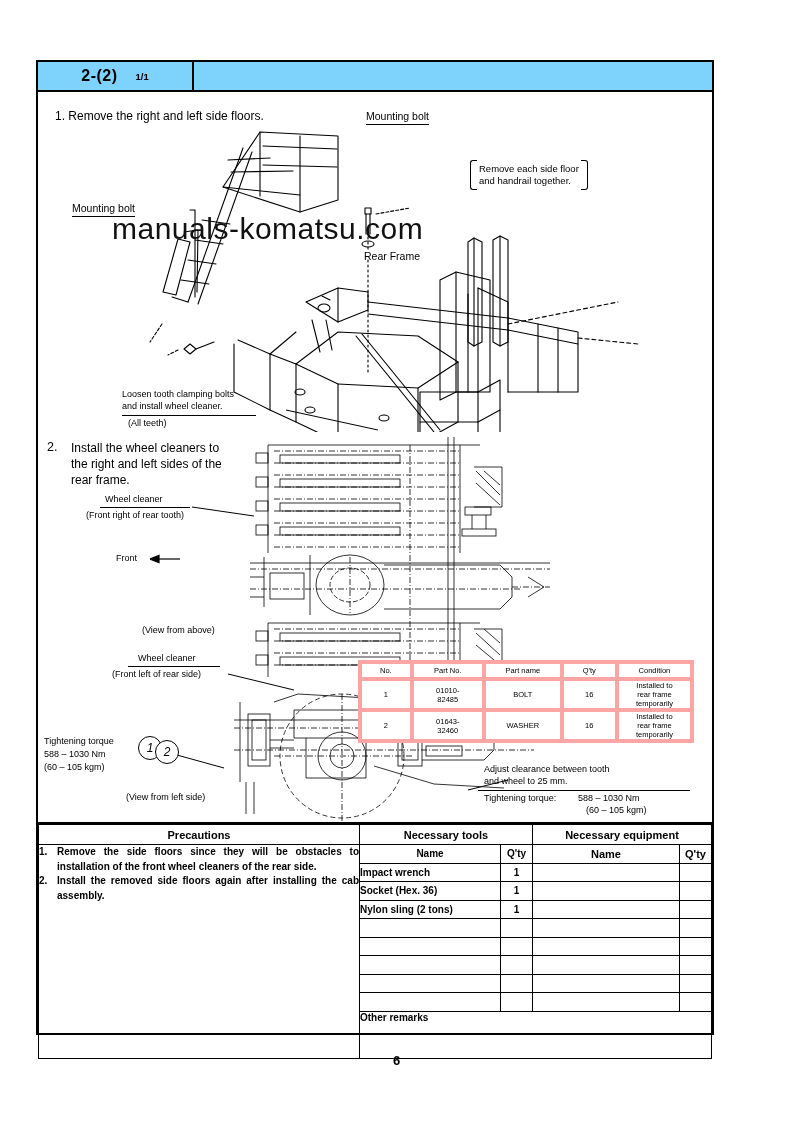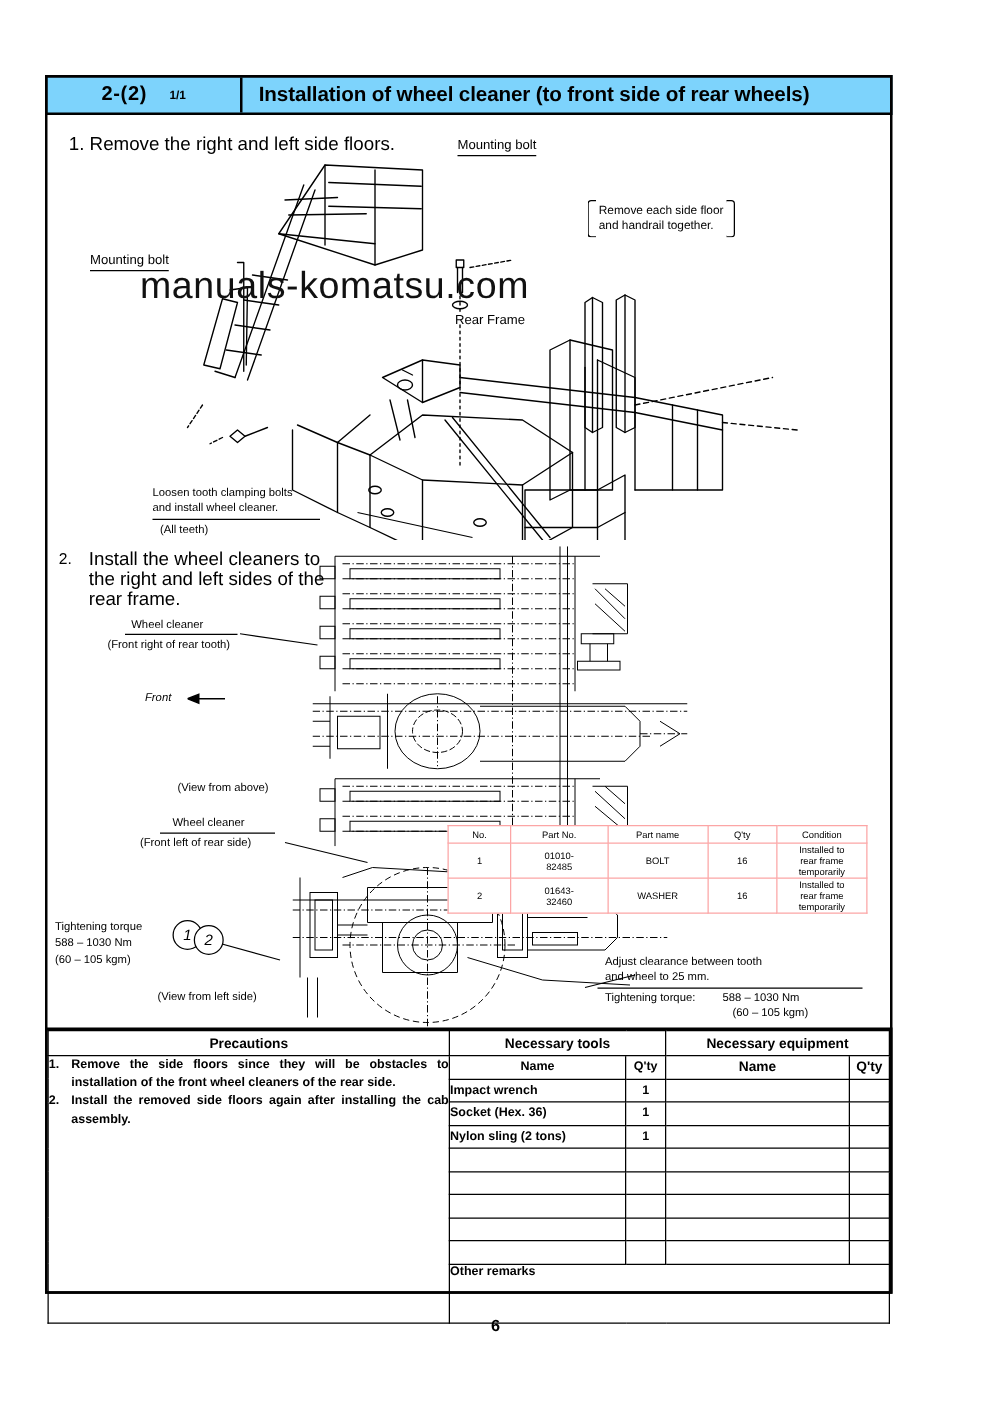--- a/index.html
+++ b/index.html
@@ -38,21 +38,21 @@
   
   .canvas{
     position:absolute;left:38px;top:92px;width:674px;height:730px;
     overflow:hidden;
   }
   .canvas svg{position:absolute;left:0;top:0;}
 
   
   .lbl{position:absolute;font-size:10.5px;line-height:12.5px;white-space:nowrap;}
   .lbl-sm{position:absolute;font-size:9px;line-height:11px;white-space:nowrap;}
-  .step{position:absolute;font-size:15px;line-height:16px;}
+  .step{position:absolute;font-size:12px;line-height:16px;}
   .step-num{position:absolute;font-size:12.5px;}
   .underline{border-bottom:1.6px solid #000;padding-bottom:1px;}
 
   .callout{
     position:absolute;font-size:9.5px;line-height:12px;
     padding:5px 9px;white-space:nowrap;
   }
   .callout:before,.callout:after{
     content:"";position:absolute;top:2px;bottom:2px;width:6px;
     border:1.4px solid #000;
@@ -67,21 +67,21 @@
     font-family:"Liberation Sans","DejaVu Sans",sans-serif;
     white-space:nowrap;
   }
 
   
   .parts-table{
     position:absolute;left:358px;top:660px;width:336px;
     border-collapse:collapse;font-size:7.5px;background:#fff;
   }
   .parts-table td,.parts-table th{
-    border:1px solid #fca5a5;text-align:center;height:13px;font-weight:normal;
+    border:4px solid #fca5a5;text-align:center;height:13px;font-weight:normal;
     padding:0 17px;
   }
   .parts-table th{font-size:7.5px;}
   .pt-no{width:20px;}
   .pt-pn{width:68px;}
   .pt-nm{width:62px;}
   .pt-qt{width:30px;}
 
   
   .circ{
@@ -118,21 +118,20 @@
 </head>
 <body>
 
 <div class="page">
 
   <div class="hdr">
     <div class="hdr-left">
       <span class="hdr-sec">2-(2)</span>
       <span class="hdr-pg">1/1</span>
     </div>
-    <div class="hdr-title">Installation of wheel cleaner (to front side of rear wheels)</div>
   </div>
 
   <div class="outer-frame"></div>
 
   <div class="canvas">
 
     <svg width="674" height="340" viewBox="0 0 674 340">
       <g fill="none" stroke="#000" stroke-width="1.1" stroke-linejoin="round" stroke-linecap="round">
 
         <path d="M185 95 L222 40 L300 44 L300 108 L262 120 Z"></path>
@@ -350,21 +349,21 @@
 
   <div class="step-num" style="left:47px;top:440px;">2.</div>
   <div class="step" style="left:71px;top:440px;">Install the wheel cleaners to</div>
   <div class="step" style="left:71px;top:456px;">the right and left sides of the</div>
   <div class="step" style="left:71px;top:472px;">rear frame.</div>
 
   <div class="lbl-sm" style="left:105px;top:494px;">Wheel cleaner</div>
   <div style="position:absolute;left:100px;top:507px;width:90px;border-top:1.5px solid #000;"></div>
   <div class="lbl-sm" style="left:86px;top:510px;">(Front right of rear tooth)</div>
 
-  <div class="lbl-sm" style="left:116px;top:553px;font-style:italic;">Front</div>
+  <div class="lbl-sm" style="left:116px;top:553px;">Front</div>
   <svg style="position:absolute;left:150px;top:552px;" width="32" height="14">
     <g stroke="#000" stroke-width="1.2" fill="#000">
       <line x1="6" y1="7" x2="30" y2="7"></line>
       <polygon points="0,7 9,3.5 9,10.5"></polygon>
     </g>
   </svg>
 
   <div class="lbl-sm" style="left:130px;top:625px;margin-left:12px;">(View from above)</div>
 
   <div class="lbl-sm" style="left:138px;top:653px;">Wheel cleaner</div>

